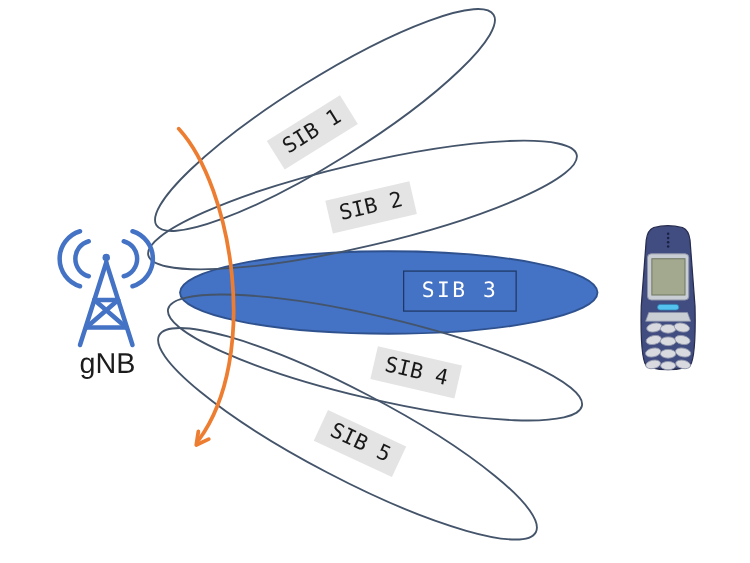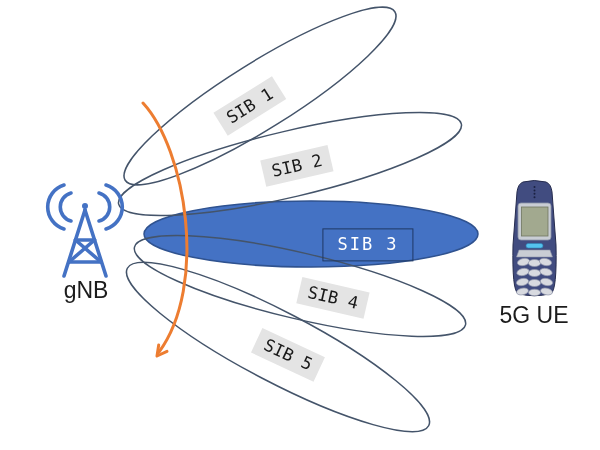--- a/index.html
+++ b/index.html
@@ -23,21 +23,21 @@
   .sweep{fill:none;stroke:var(--sweep-arrow);stroke-width:3;stroke-linecap:round;stroke-linejoin:round;}
   .tower{fill:none;stroke:var(--tower-blue);stroke-width:3.6;stroke-linecap:round;stroke-linejoin:round;}
   .beam-label{
     position:absolute;z-index:5;
     font-family:"DejaVu Sans Mono",monospace;font-size:17px;color:#191919;
     background:var(--label-bg);padding:3px 9px;white-space:nowrap;line-height:1.25;
   }
   .lbl-sib1{left:250px;top:106px;transform:translate(-50%,-50%) rotate(-32deg);}
   .lbl-sib2{left:297px;top:166px;transform:translate(-50%,-50%) rotate(-13deg);}
   .lbl-sib3{
-    left:368px;top:245px;transform:translate(-50%,-50%);
+    left:368px;top:233px;transform:translate(-50%,-50%);
     background:transparent;color:#ffffff;border:1.6px solid var(--sib3-box-border);
     padding:5px 14px;letter-spacing:2px;
   }
   .lbl-sib4{left:333px;top:298px;transform:translate(-50%,-50%) rotate(13deg);}
   .lbl-sib5{left:288px;top:355px;transform:translate(-50%,-50%) rotate(25deg);}
   .node-label{
     position:absolute;z-index:5;font-size:23px;color:#1c1c1c;
     transform:translateX(-50%);white-space:nowrap;
   }
   .lbl-gnb{left:86px;top:277px;}
@@ -106,15 +106,14 @@
     </g>
   </svg>
 
   <div class="beam-label lbl-sib1">SIB 1</div>
   <div class="beam-label lbl-sib2">SIB 2</div>
   <div class="beam-label lbl-sib3">SIB 3</div>
   <div class="beam-label lbl-sib4">SIB 4</div>
   <div class="beam-label lbl-sib5">SIB 5</div>
 
   <div class="node-label lbl-gnb">gNB</div>
-  <div class="node-label lbl-ue">5G UE</div>
 
 </div>
 
 </body></html>

